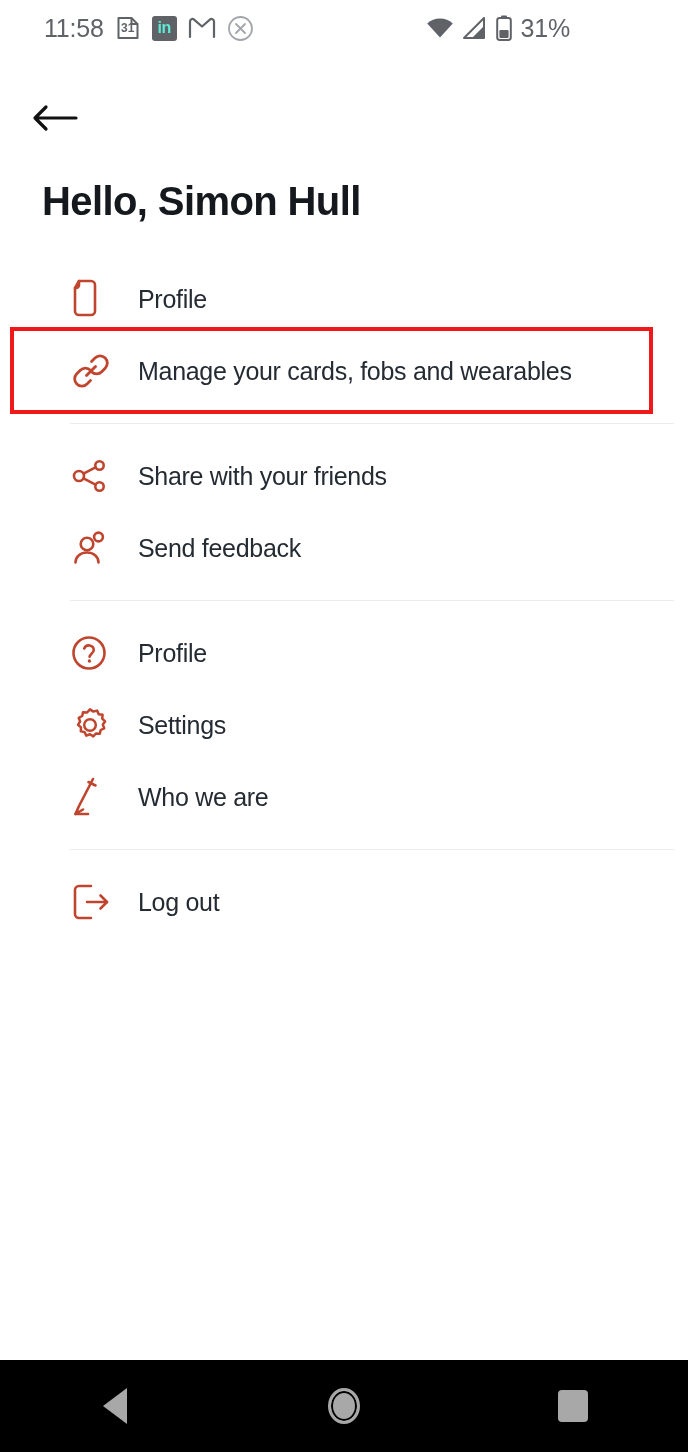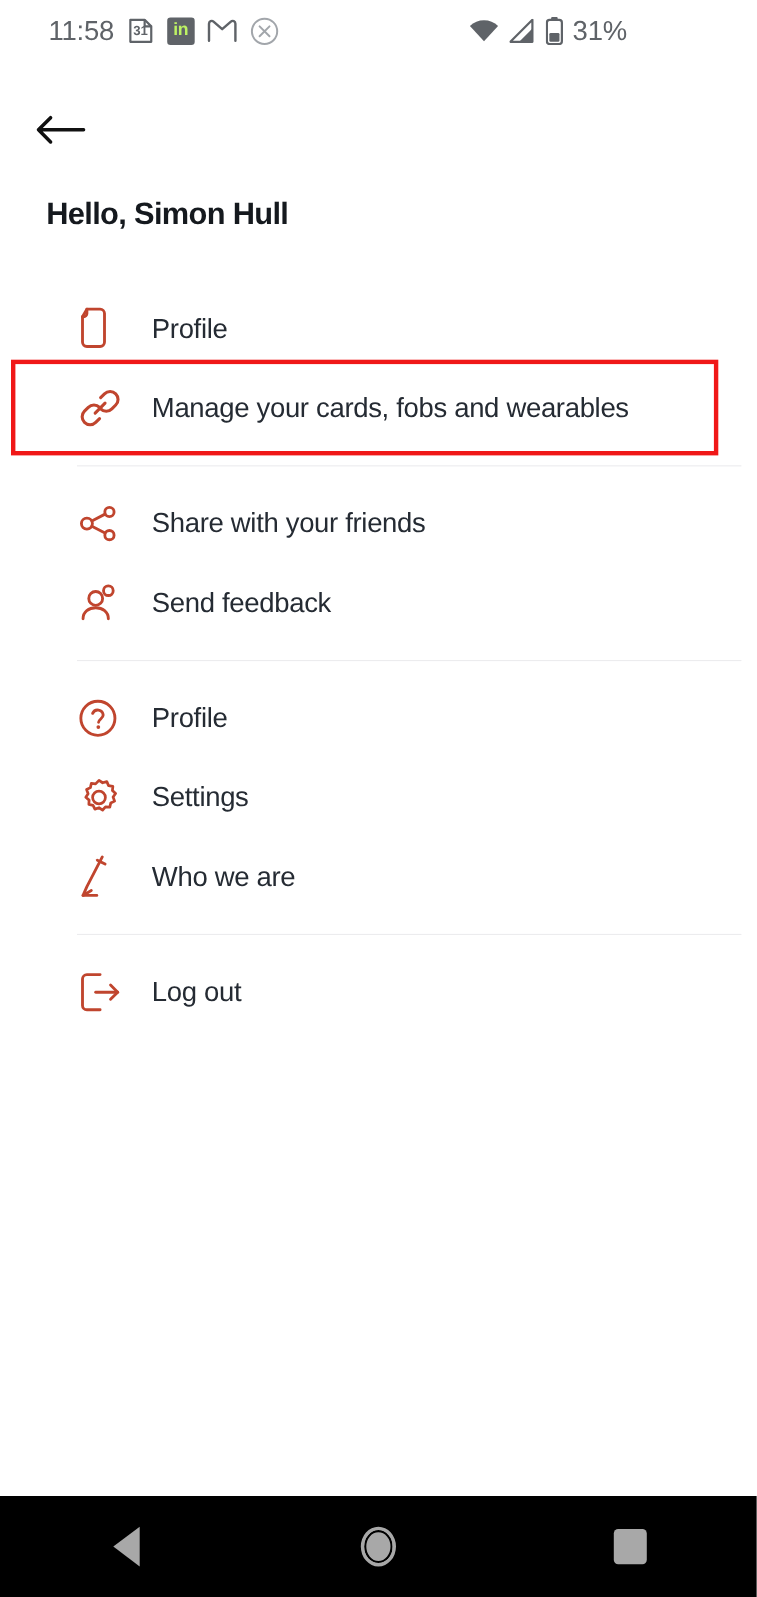--- a/index.html
+++ b/index.html
@@ -44,37 +44,37 @@
     font-size:12px; font-weight:700; color:#5f6368;
     padding-bottom:1px;
   }
 
   
   .li-box {
     width:25px; height:25px; background:#5f6368; border-radius:3px;
     display:flex; align-items:center; justify-content:center;
   }
   .li-text {
-    color:#bef264; font-size:16px; font-weight:700;
+    color:#5eead4; font-size:16px; font-weight:700;
     font-family:"Liberation Sans", sans-serif; line-height:1;
     letter-spacing:-0.5px;
   }
 
   
   .backbtn {
     position:absolute; left:32px; top:96px;
     width:56px; height:44px;
     display:flex; align-items:center; justify-content:flex-start;
     cursor:pointer;
   }
 
   
   .greeting {
     position:absolute; left:42px; top:178px;
-    font-size:28px; font-weight:700; color:#15191e;
+    font-size:40px; font-weight:700; color:#15191e;
     letter-spacing:-0.6px; line-height:1.18;
     white-space:nowrap;
   }
 
   
   .menu { position:absolute; left:0; top:263px; width:688px;margin-left:28px; }
   .row {
     position:relative;
     display:flex; align-items:center;
     height:72px;

